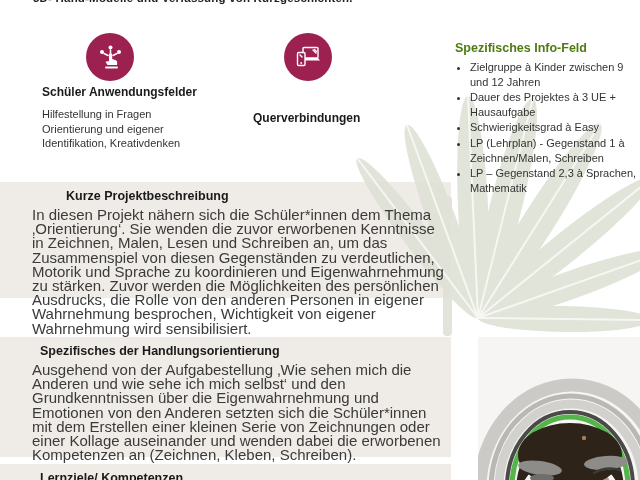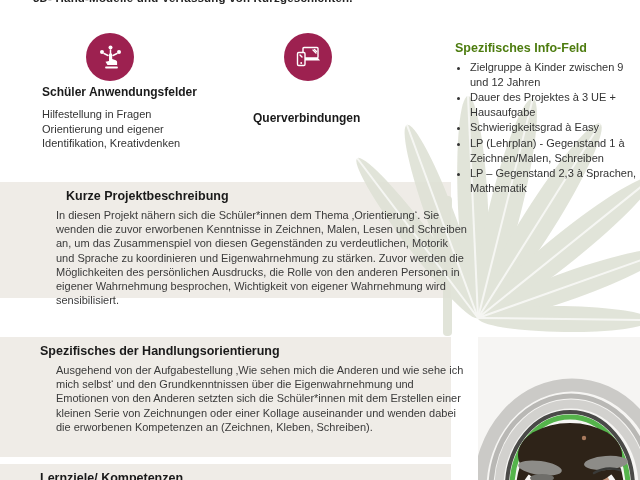--- a/index.html
+++ b/index.html
@@ -18,21 +18,21 @@
 
   
   .info-title{position:absolute;left:455px;top:41px;font-size:12.5px;font-weight:bold;color:#4d7c0f;}
   .info-list{position:absolute;left:455px;top:60px;width:172px;margin:0;padding:0 0 0 15px;
              font-size:11px;line-height:14.6px;color:#333;}
   .info-list li{margin:0 0 1px 0;padding:0;}
 
   
   .sec-box{position:absolute;left:0;width:451px;background:#efece7;z-index:1;}
   .sec-title{position:absolute;left:40px;font-size:12.5px;font-weight:bold;color:#1a1a1a;z-index:3;}
-  .sec-body{position:absolute;left:56px;width:412px;font-size:11px;line-height:14.2px;color:#3a3a3a;z-index:3;}
+  .sec-body{position:absolute;left:32px;width:412px;font-size:15px;line-height:14.2px;color:#3a3a3a;z-index:3;}
 
   .overlay-svg{position:absolute;left:0;top:0;z-index:2;pointer-events:none;}
   .text-layer{position:absolute;inset:0;z-index:3;}
 
   .photo{position:absolute;left:478px;top:337px;width:162px;height:143px;z-index:3;overflow:hidden;}
 </style>
 </head>
 <body>
 
 <div id="page">

